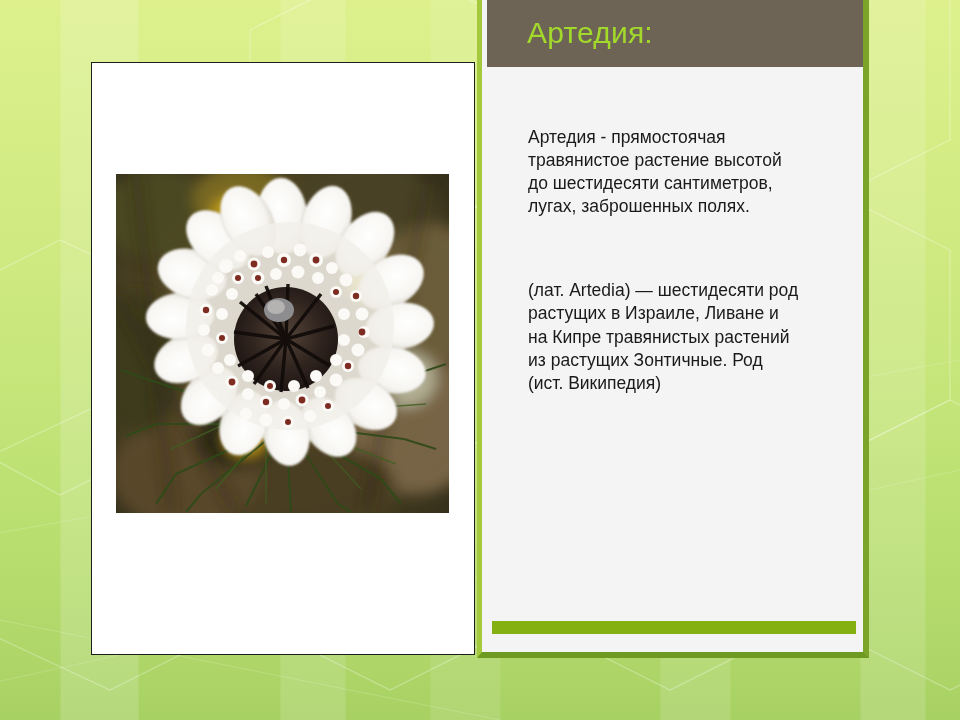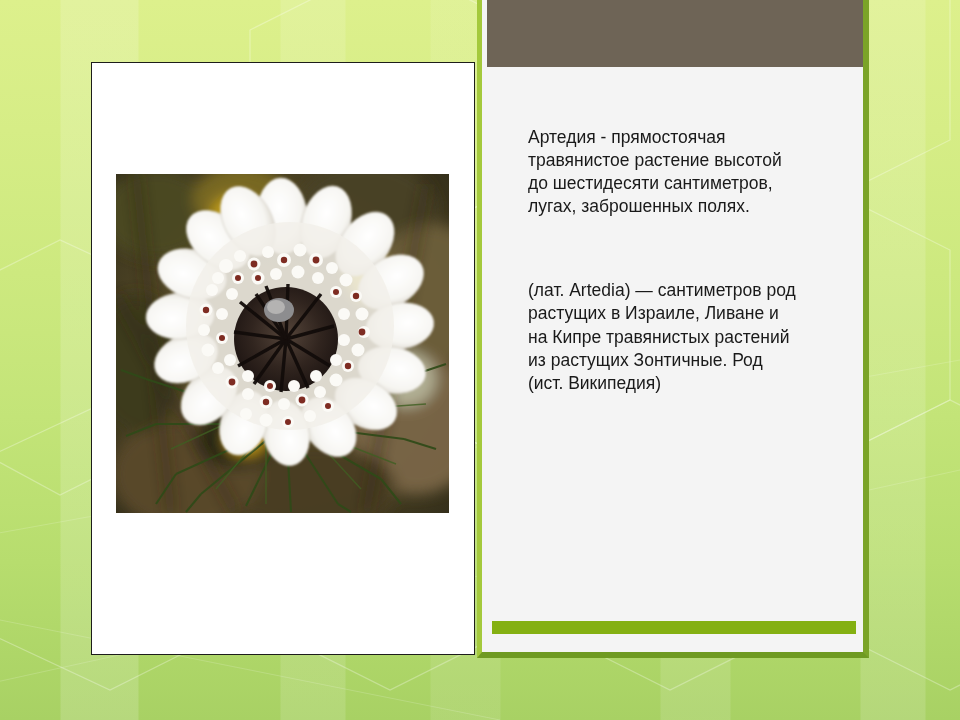--- a/index.html
+++ b/index.html
@@ -358,32 +358,33 @@
           <circle cx="122" cy="104" r="3"></circle>
         </g>
       </svg>
     </div>
 
   </div>
 
   <div class="text-panel">
 
     <div class="panel-header"></div>
+    <div class="panel-title">Артедия:</div>
 
     <div class="body-text">
 
       <p class="para">
         <span class="para-line">Артедия - прямостоячая</span>
         <span class="para-line">травянистое растение высотой</span>
         <span class="para-line">до шестидесяти сантиметров,</span>
         <span class="para-line">лугах, заброшенных полях.</span>
       </p>
 
       <p class="para">
-        <span class="para-line">(лат. Artedia) — сантиметров род</span>
+        <span class="para-line">(лат. Artedia) — шестидесяти род</span>
         <span class="para-line">растущих в Израиле, Ливане и</span>
         <span class="para-line">на Кипре травянистых растений</span>
         <span class="para-line">из растущих Зонтичные. Род</span>
         <span class="para-line">(ист. Википедия)</span>
       </p>
 
     </div>
 
     <div class="accent-bar"></div>
   </div>

